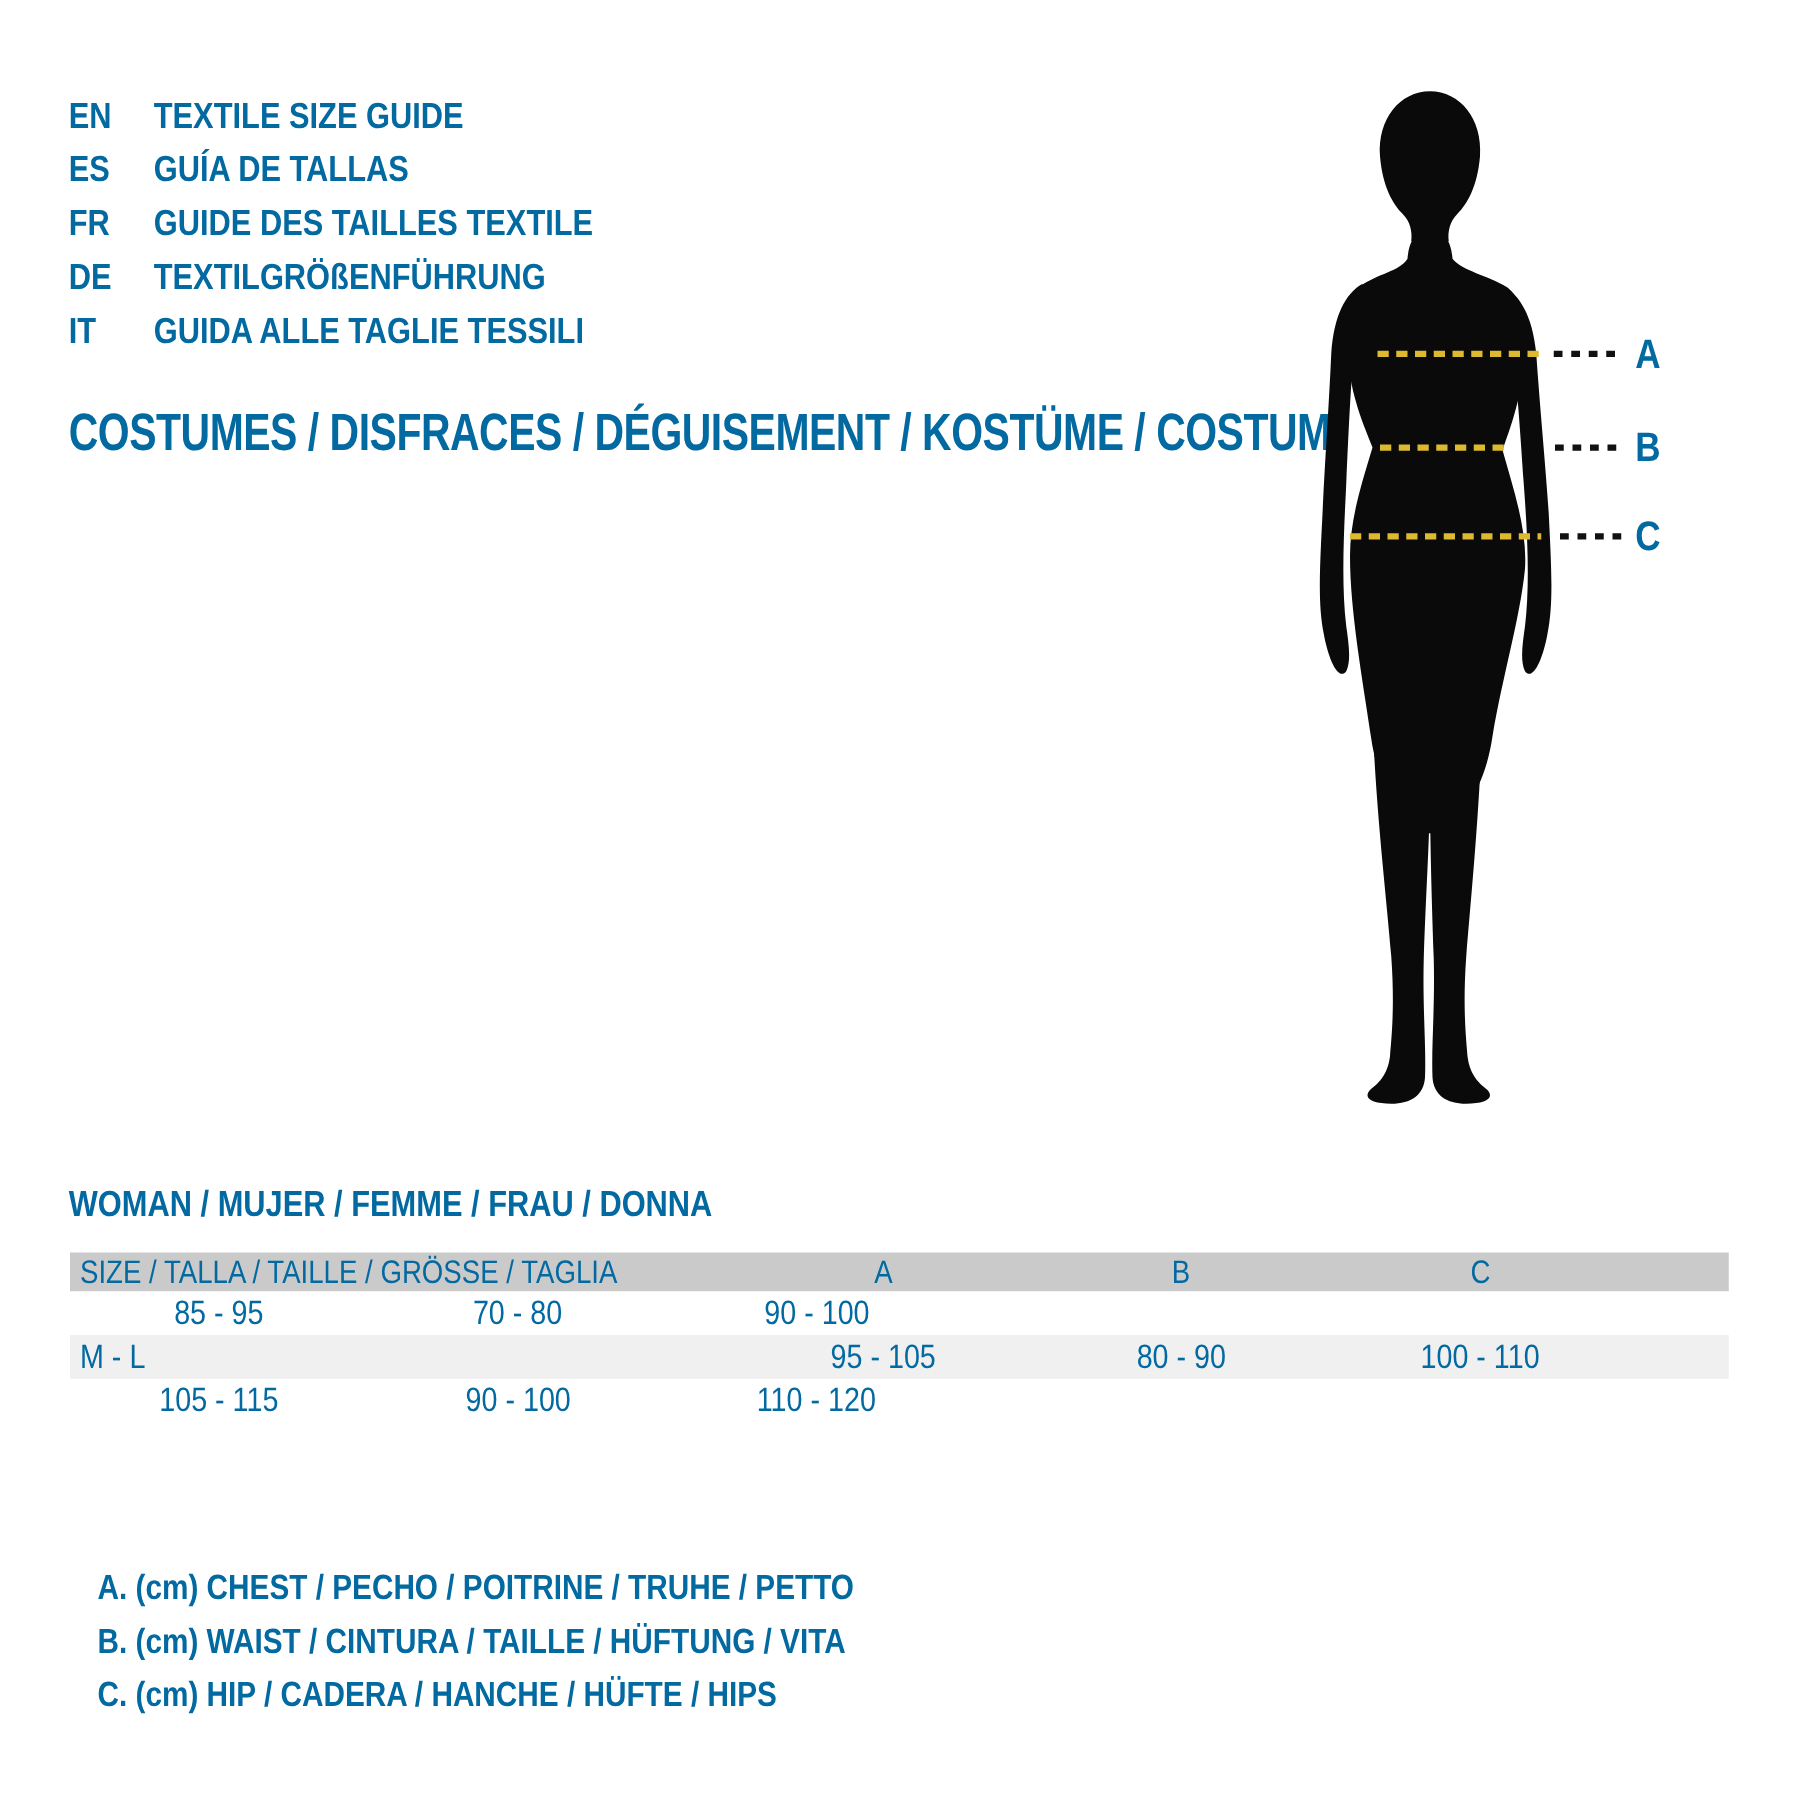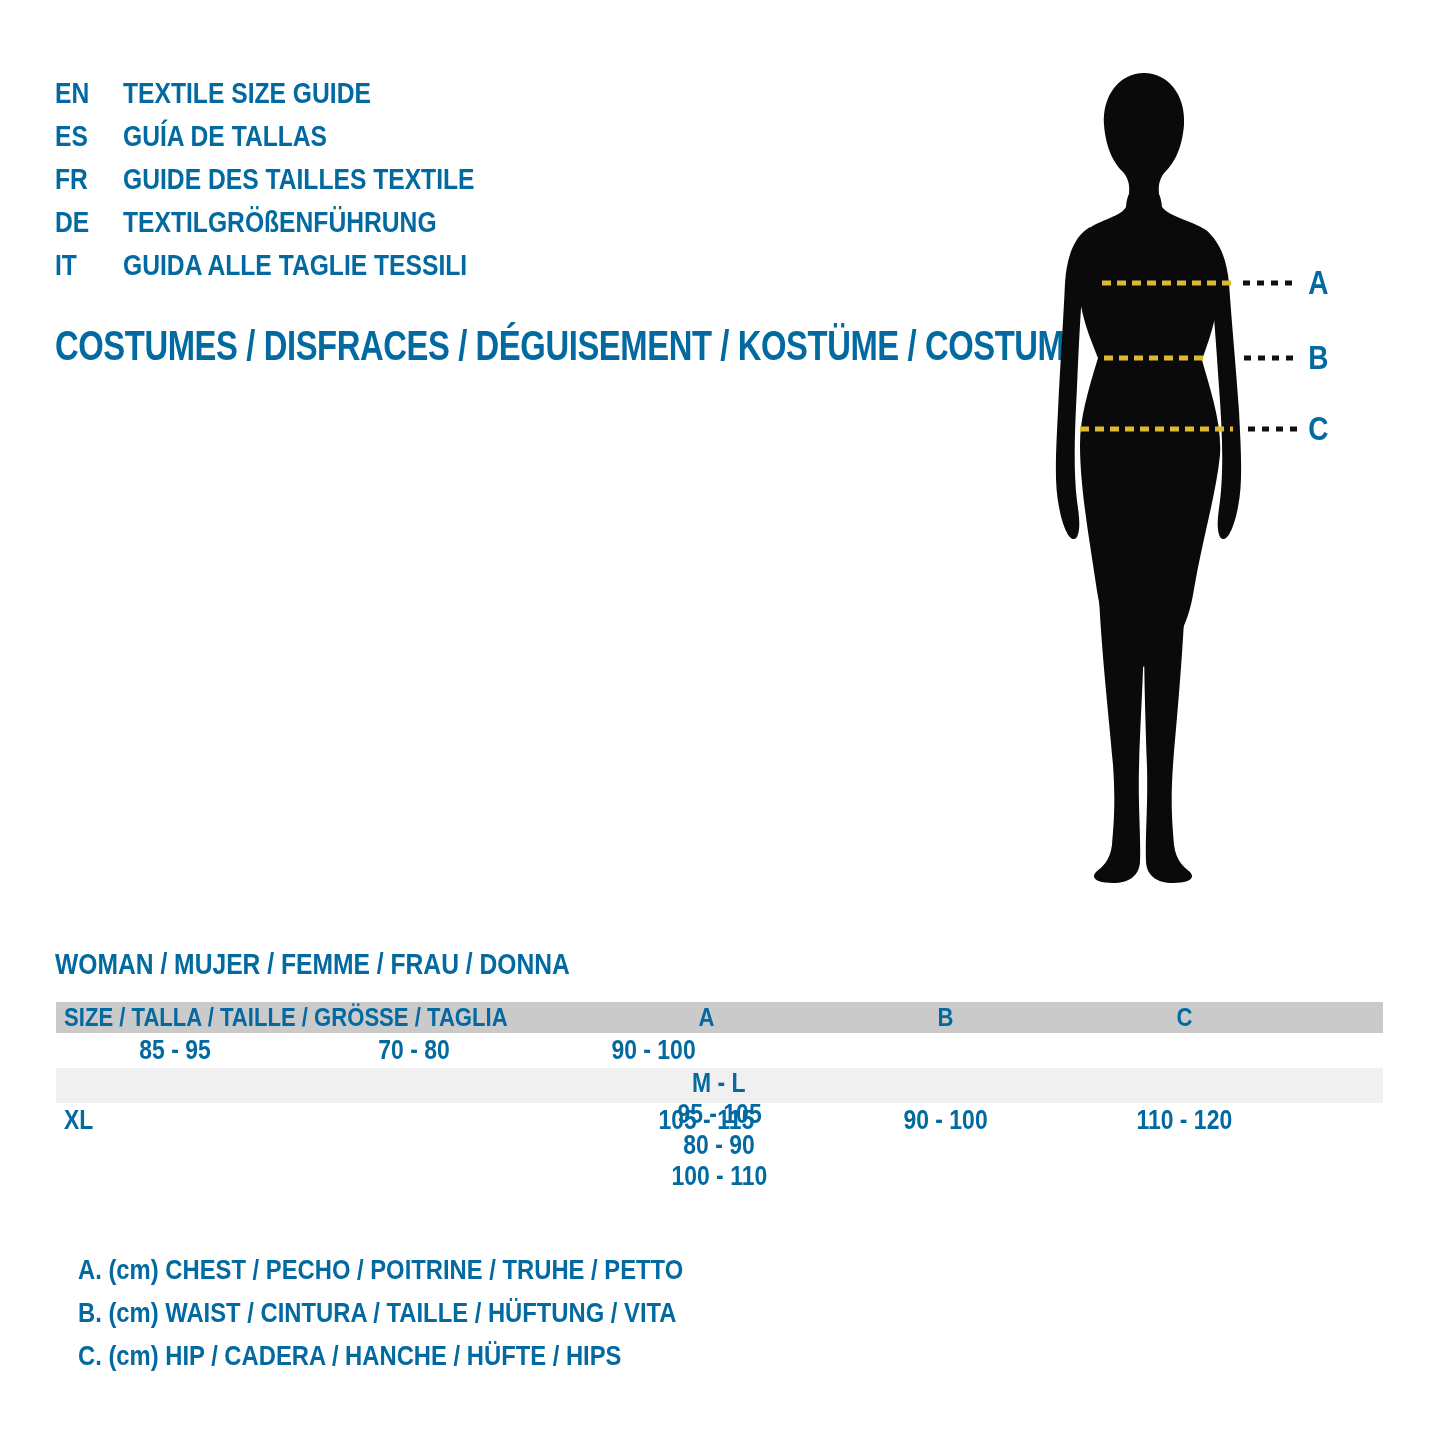--- a/index.html
+++ b/index.html
@@ -26,26 +26,26 @@
     display:flex;align-items:center;justify-content:center;
     font-size:33px;font-weight:700;transform:scaleX(0.85);transform-origin:left center;}
   .ml-a{top:266px;} .ml-b{top:341px;} .ml-c{top:412px;}
 
   
   .section-title{position:absolute;left:55px;top:948px;font-size:29px;font-weight:700;
     transform:scaleX(0.85);transform-origin:left center;white-space:nowrap;}
 
   
   .size-table{position:absolute;left:56px;top:1002px;width:1327px;}
-  .t-row{display:flex;align-items:center;height:35px;font-size:27px;font-weight:700;}
+  .t-row{display:flex;align-items:center;height:35px;font-size:27px;font-weight:400;}
   .t-header{height:31px;background:#cacaca;font-size:26px;}
   .cell-size{flex:0 0 40%;padding-left:8px;box-sizing:border-box;white-space:nowrap;}
   .cell-val{flex:0 0 18%;text-align:center;}
   .cell-spacer{flex:1 1 auto;}
-  .row-alt{background:#f0f0f0;flex-direction:column;}
+  .row-alt{background:#f0f0f0;}
   .cell-size>span{display:inline-block;transform:scaleX(0.85);transform-origin:left center;white-space:nowrap;}
   .cell-val>span{display:inline-block;transform:scaleX(0.85);transform-origin:center center;white-space:nowrap;}
 
   
   .legend-block{position:absolute;left:55px;top:1248px;margin-left:23px;}
   .legend-row{height:43px;display:flex;align-items:center;font-size:28px;font-weight:700;
     transform:scaleX(0.85);transform-origin:left center;white-space:nowrap;}
 </style>
 </head>
 <body>
@@ -120,21 +120,20 @@
       <div class="cell-spacer"></div>
     </div>
     <div class="t-row row-alt">
       <div class="cell-size"><span>M - L</span></div>
       <div class="cell-val"><span>95 - 105</span></div>
       <div class="cell-val"><span>80 - 90</span></div>
       <div class="cell-val"><span>100 - 110</span></div>
       <div class="cell-spacer"></div>
     </div>
     <div class="t-row">
-      <div class="cell-size"><span>XL</span></div>
       <div class="cell-val"><span>105 - 115</span></div>
       <div class="cell-val"><span>90 - 100</span></div>
       <div class="cell-val"><span>110 - 120</span></div>
       <div class="cell-spacer"></div>
     </div>
   </div>
 
   <div class="legend-block">
     <div class="legend-row">A. (cm) CHEST / PECHO / POITRINE / TRUHE / PETTO</div>
     <div class="legend-row">B. (cm) WAIST / CINTURA / TAILLE / HÜFTUNG / VITA</div>

